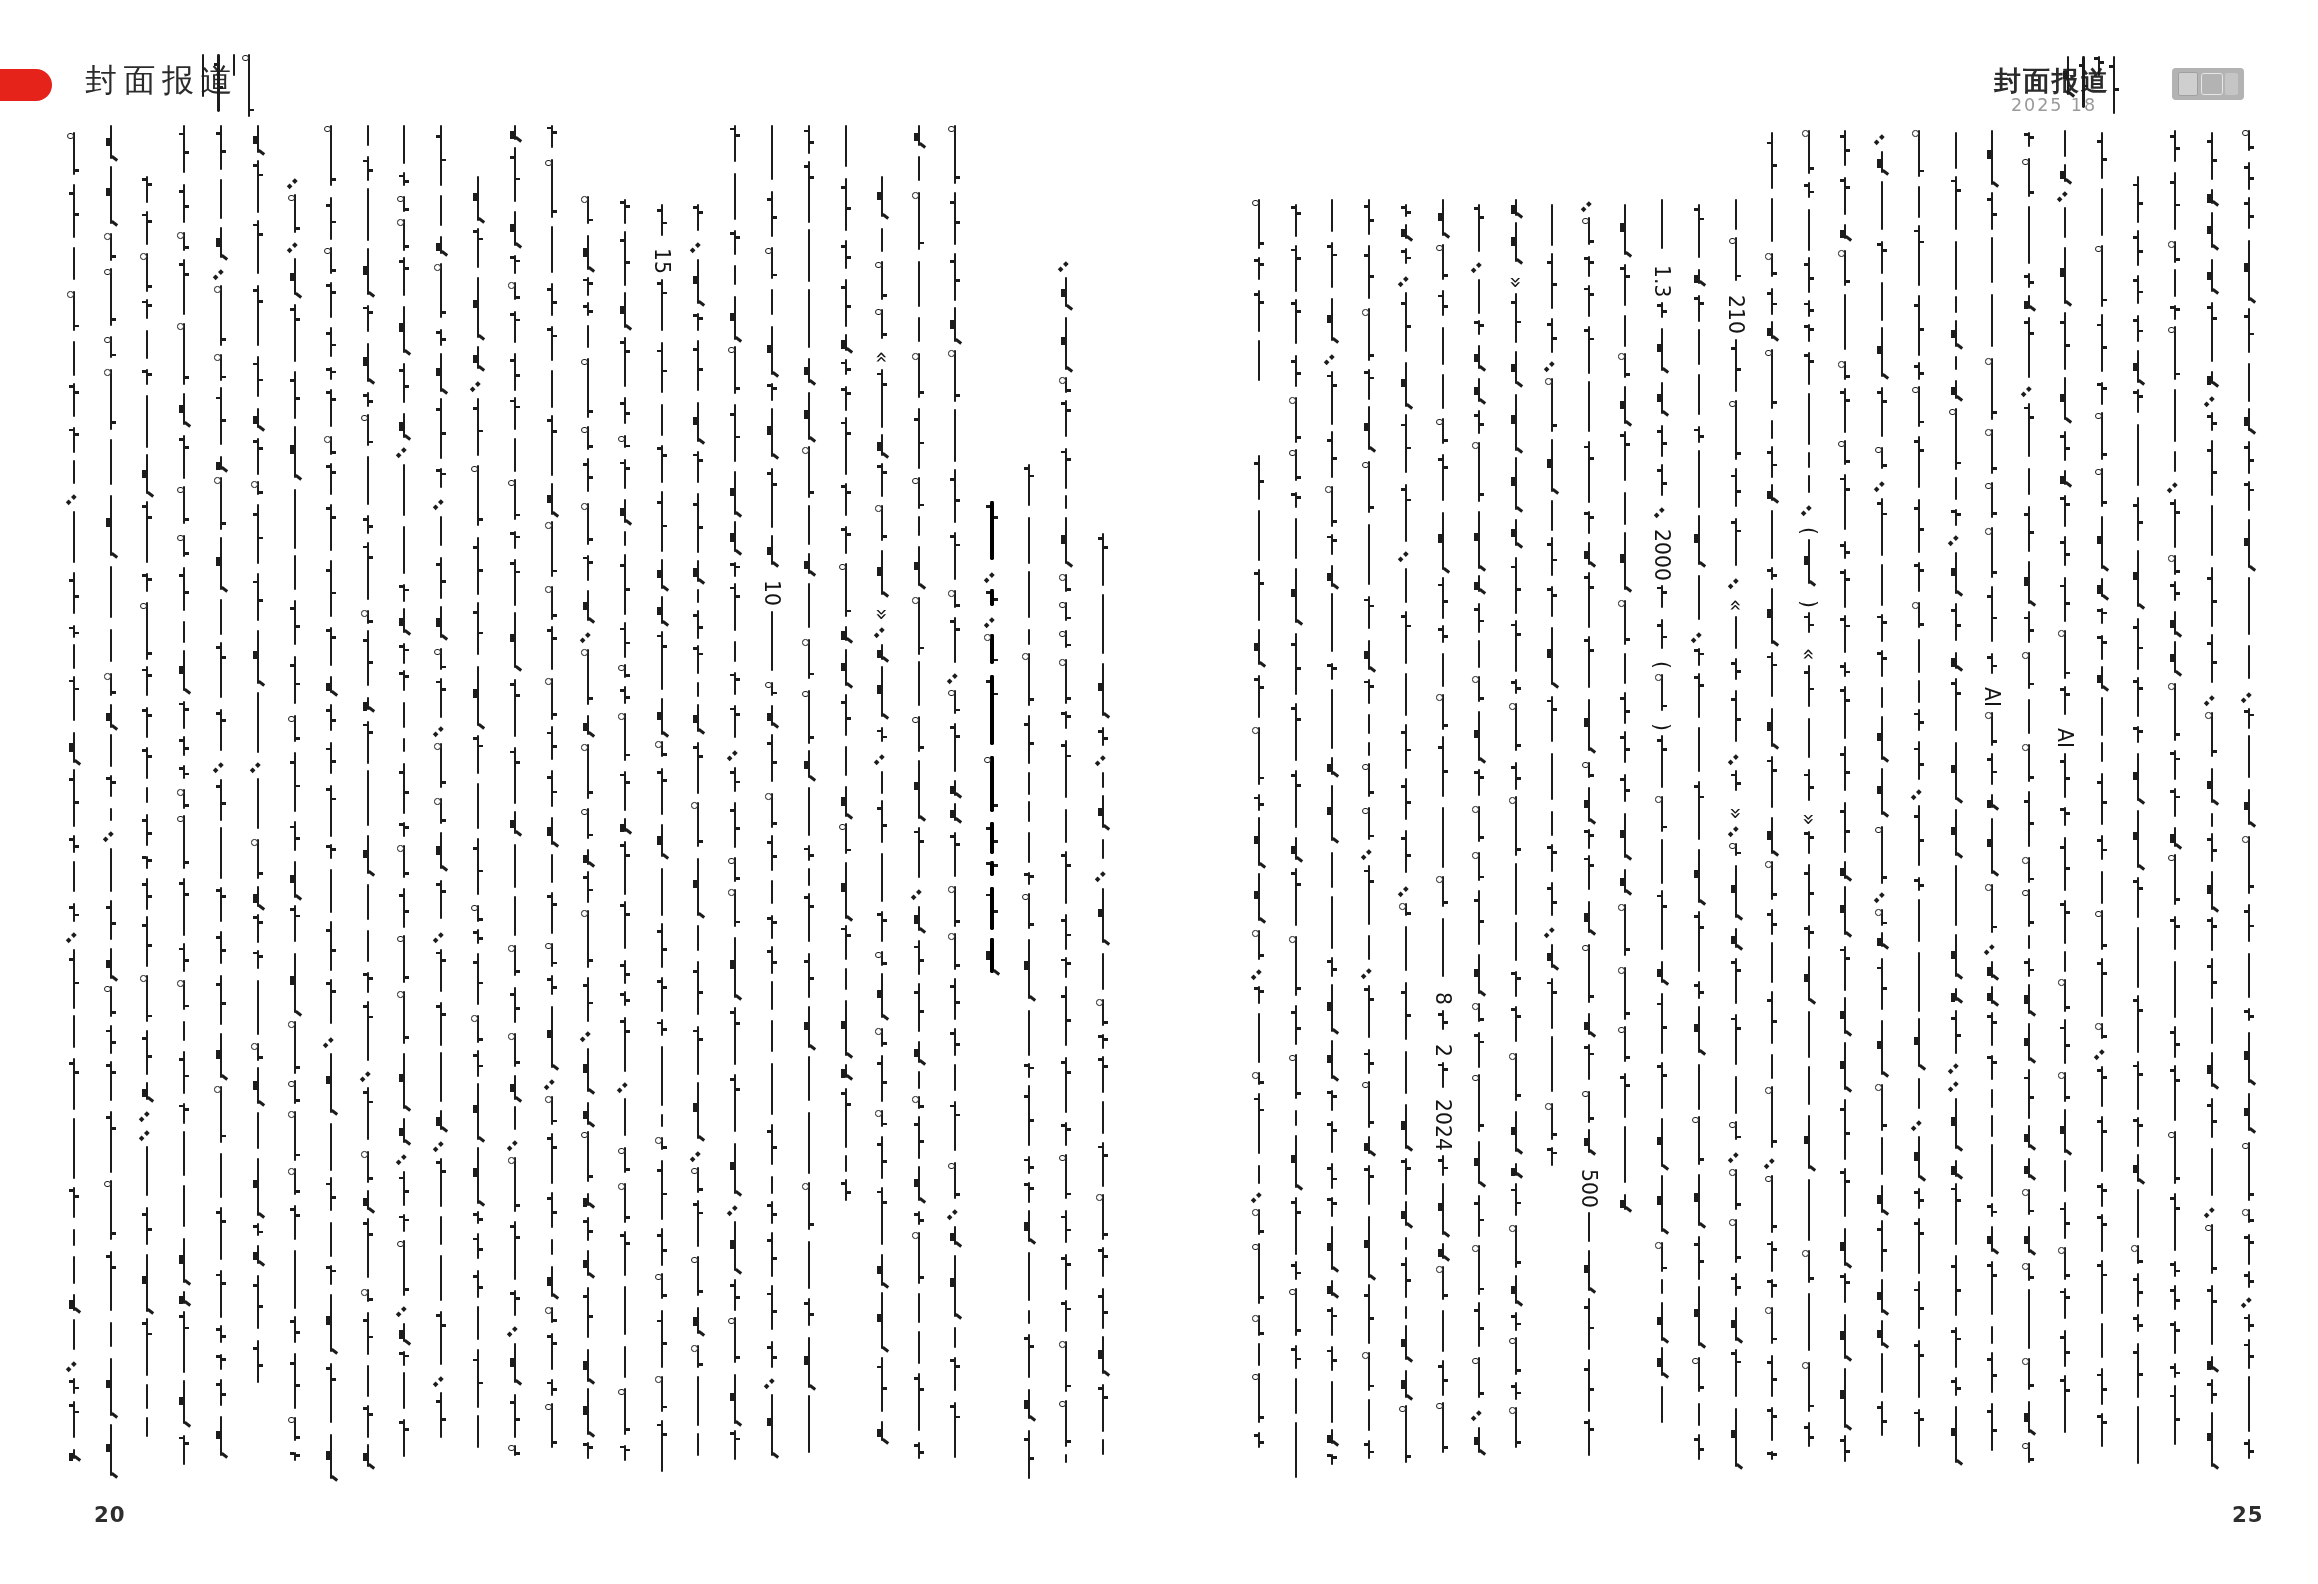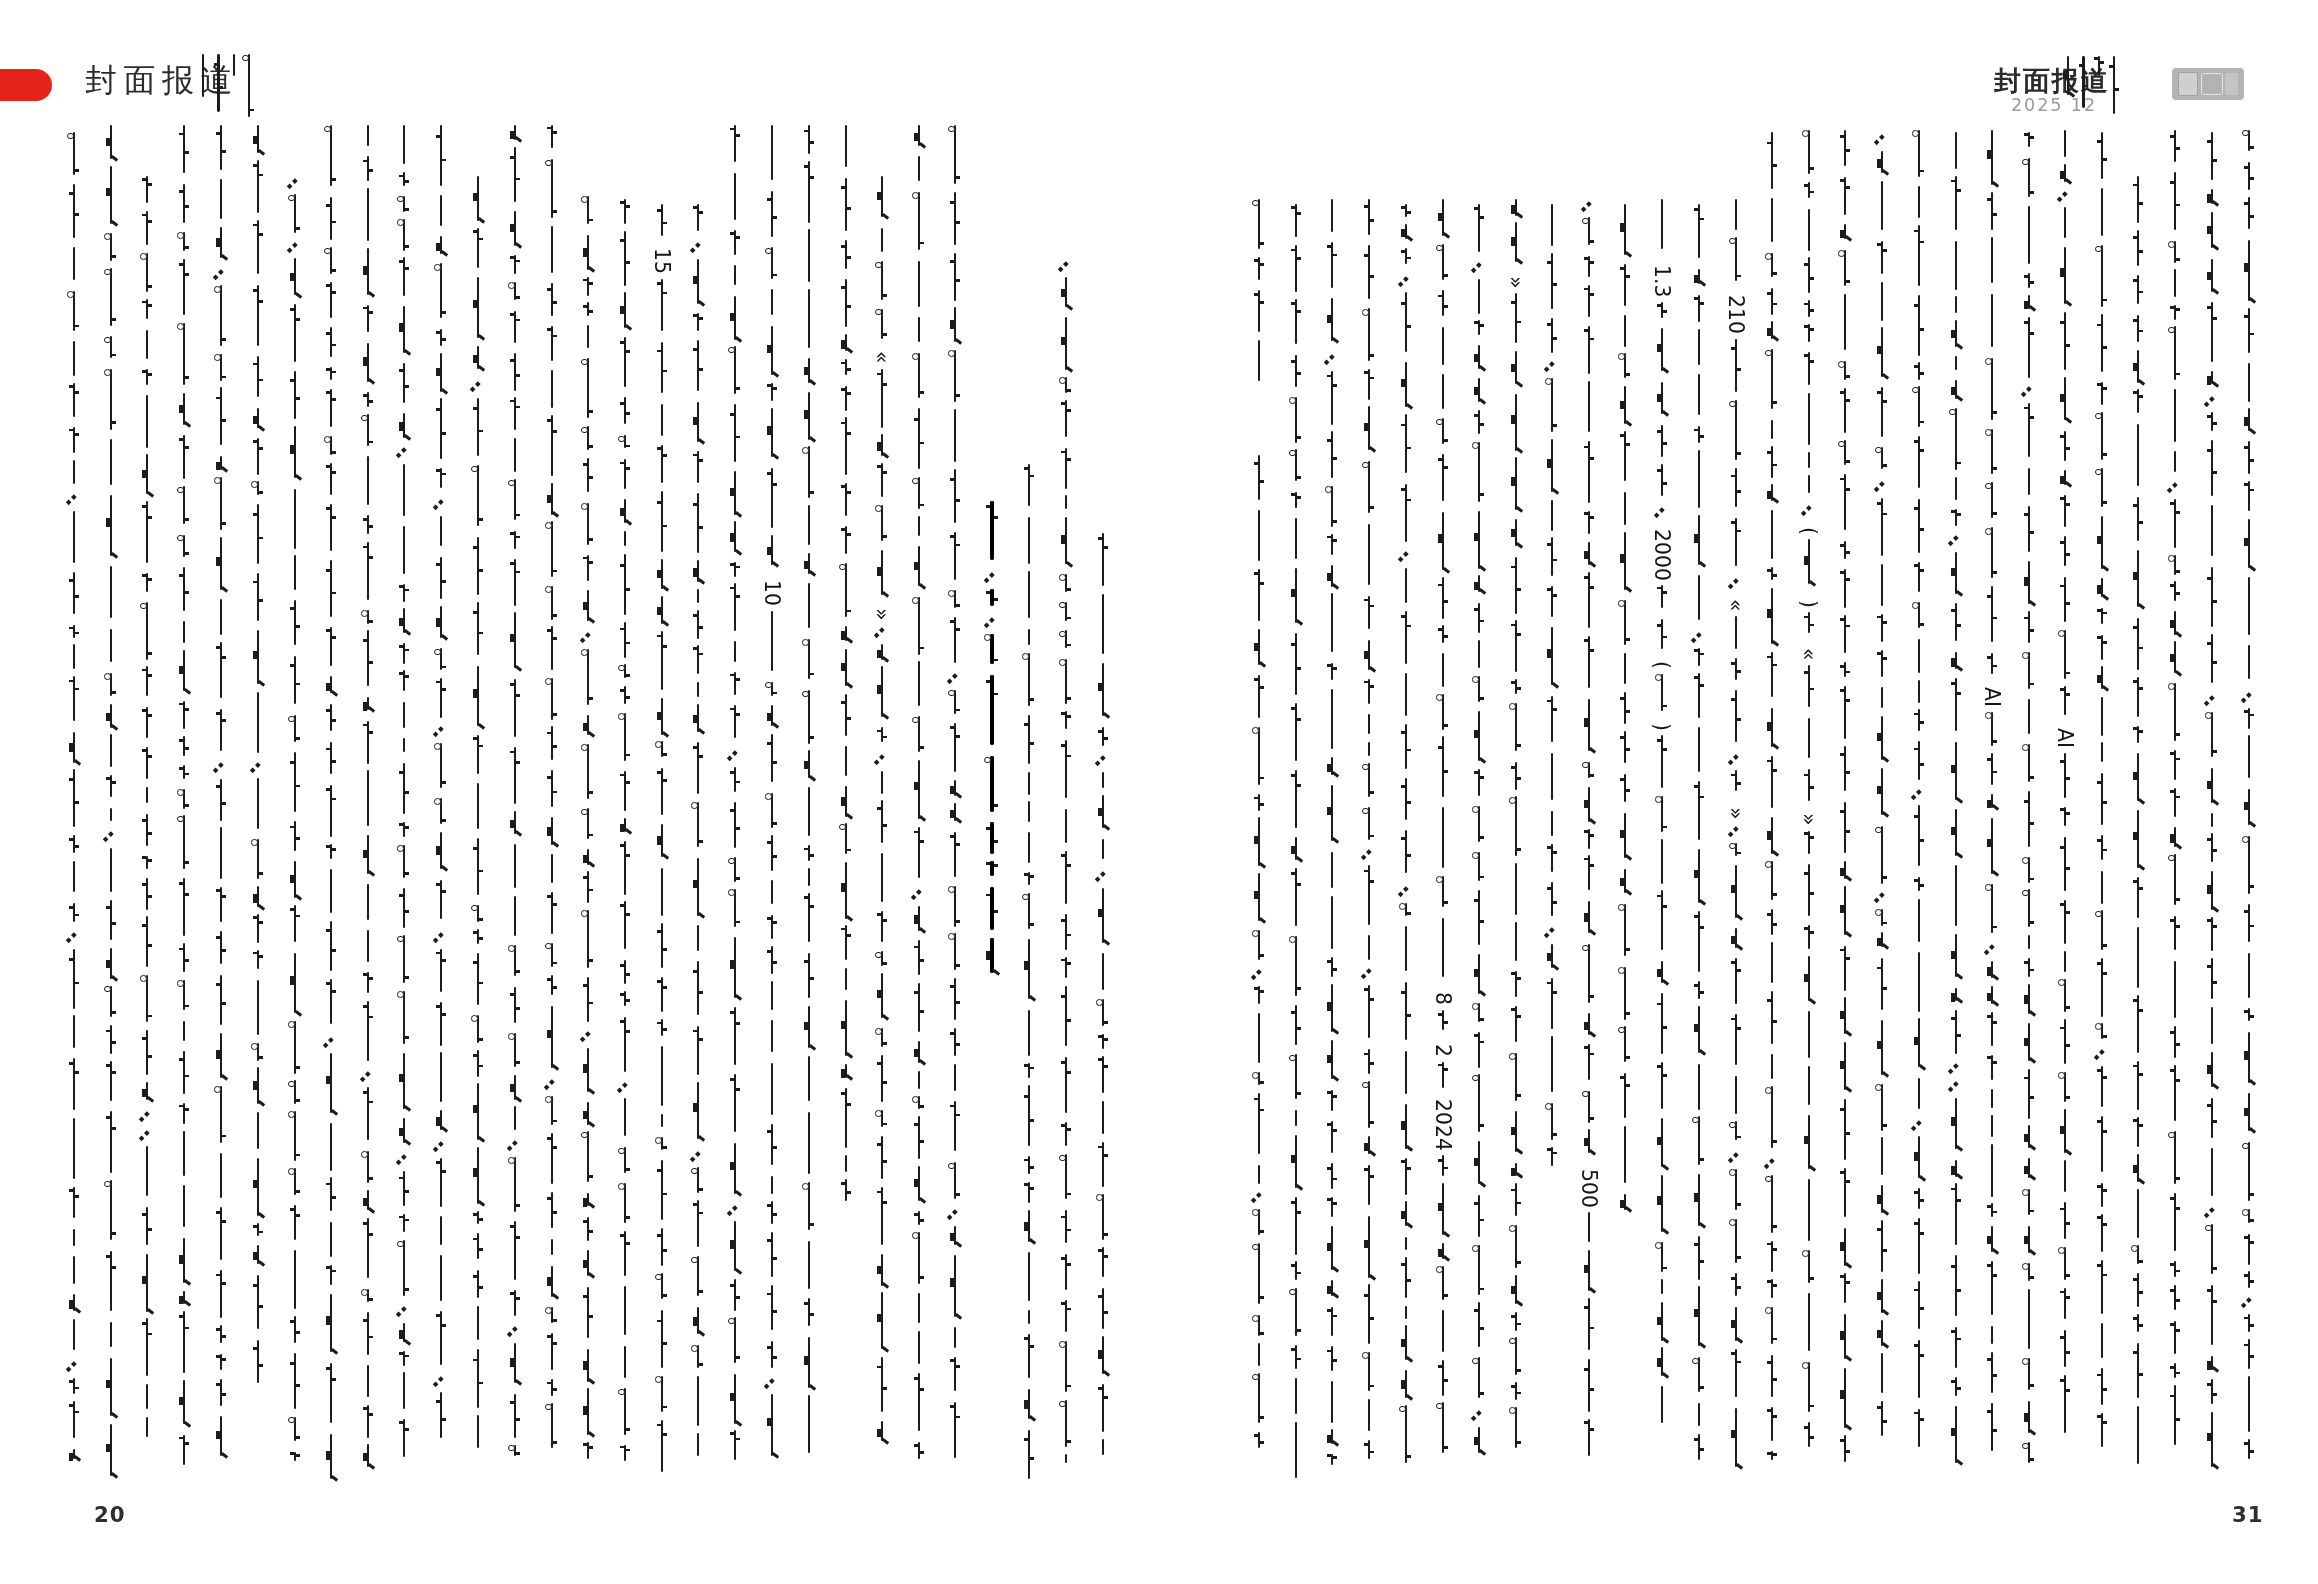--- a/index.html
+++ b/index.html
@@ -64,21 +64,21 @@
       <div class="w t2" style="height: 63px; margin-bottom: 10.2px; width: 2.3px;"></div>
     </div>
 
   <div class="cn-title right-t">封面报道</div>
   <div class="gloss right-g">
       <div class="w t3" style="height: 39px; margin-bottom: 8.3px; width: 2.3px;"></div>
       <div class="w t1" style="height: 52px; margin-bottom: 11px; width: 2.3px;"></div>
       <div class="w t4" style="height: 20.4px; margin-bottom: 7.4px; width: 2.3px;"></div>
       <div class="w t1" style="height: 58px; margin-bottom: 8.3px; width: 2.3px;"></div>
     </div>
-  <div class="issue-date">2025 12</div>
+  <div class="issue-date">2025 18</div>
   <div class="logo" style="background: rgb(179, 179, 179);">
     <span class="lg1"></span>
     <span class="lg2"></span>
     <span class="lg3"></span>
   </div>
 
   <div class="text-area area-30">
       <div class="col" style="left: 0px; top: 7.4px;">
         <div class="w t2" style="height: 43px; margin-bottom: 8.3px;"></div>
         <div class="w t1" style="height: 54px; margin-bottom: 9.3px;"></div>
@@ -1802,15 +1802,15 @@
         <div class="w t1" style="height: 16.7px; margin-bottom: 7.4px;"></div>
         <div class="dots"></div>
         <div class="w t1" style="height: 18.6px; margin-bottom: 6.5px;"></div>
         <div class="w t1" style="height: 30px; margin-bottom: 7.4px;"></div>
         <div class="w t0" style="height: 56px; margin-bottom: 6.5px;"></div>
         <div class="w t1" style="height: 20.4px; margin-bottom: 7.4px;"></div>
       </div>
     </div>
 
   <div class="pageno pn-30">20</div>
-  <div class="pageno pn-31">31</div>
+  <div class="pageno pn-31">25</div>
 </div>
 
 
 </body></html>

